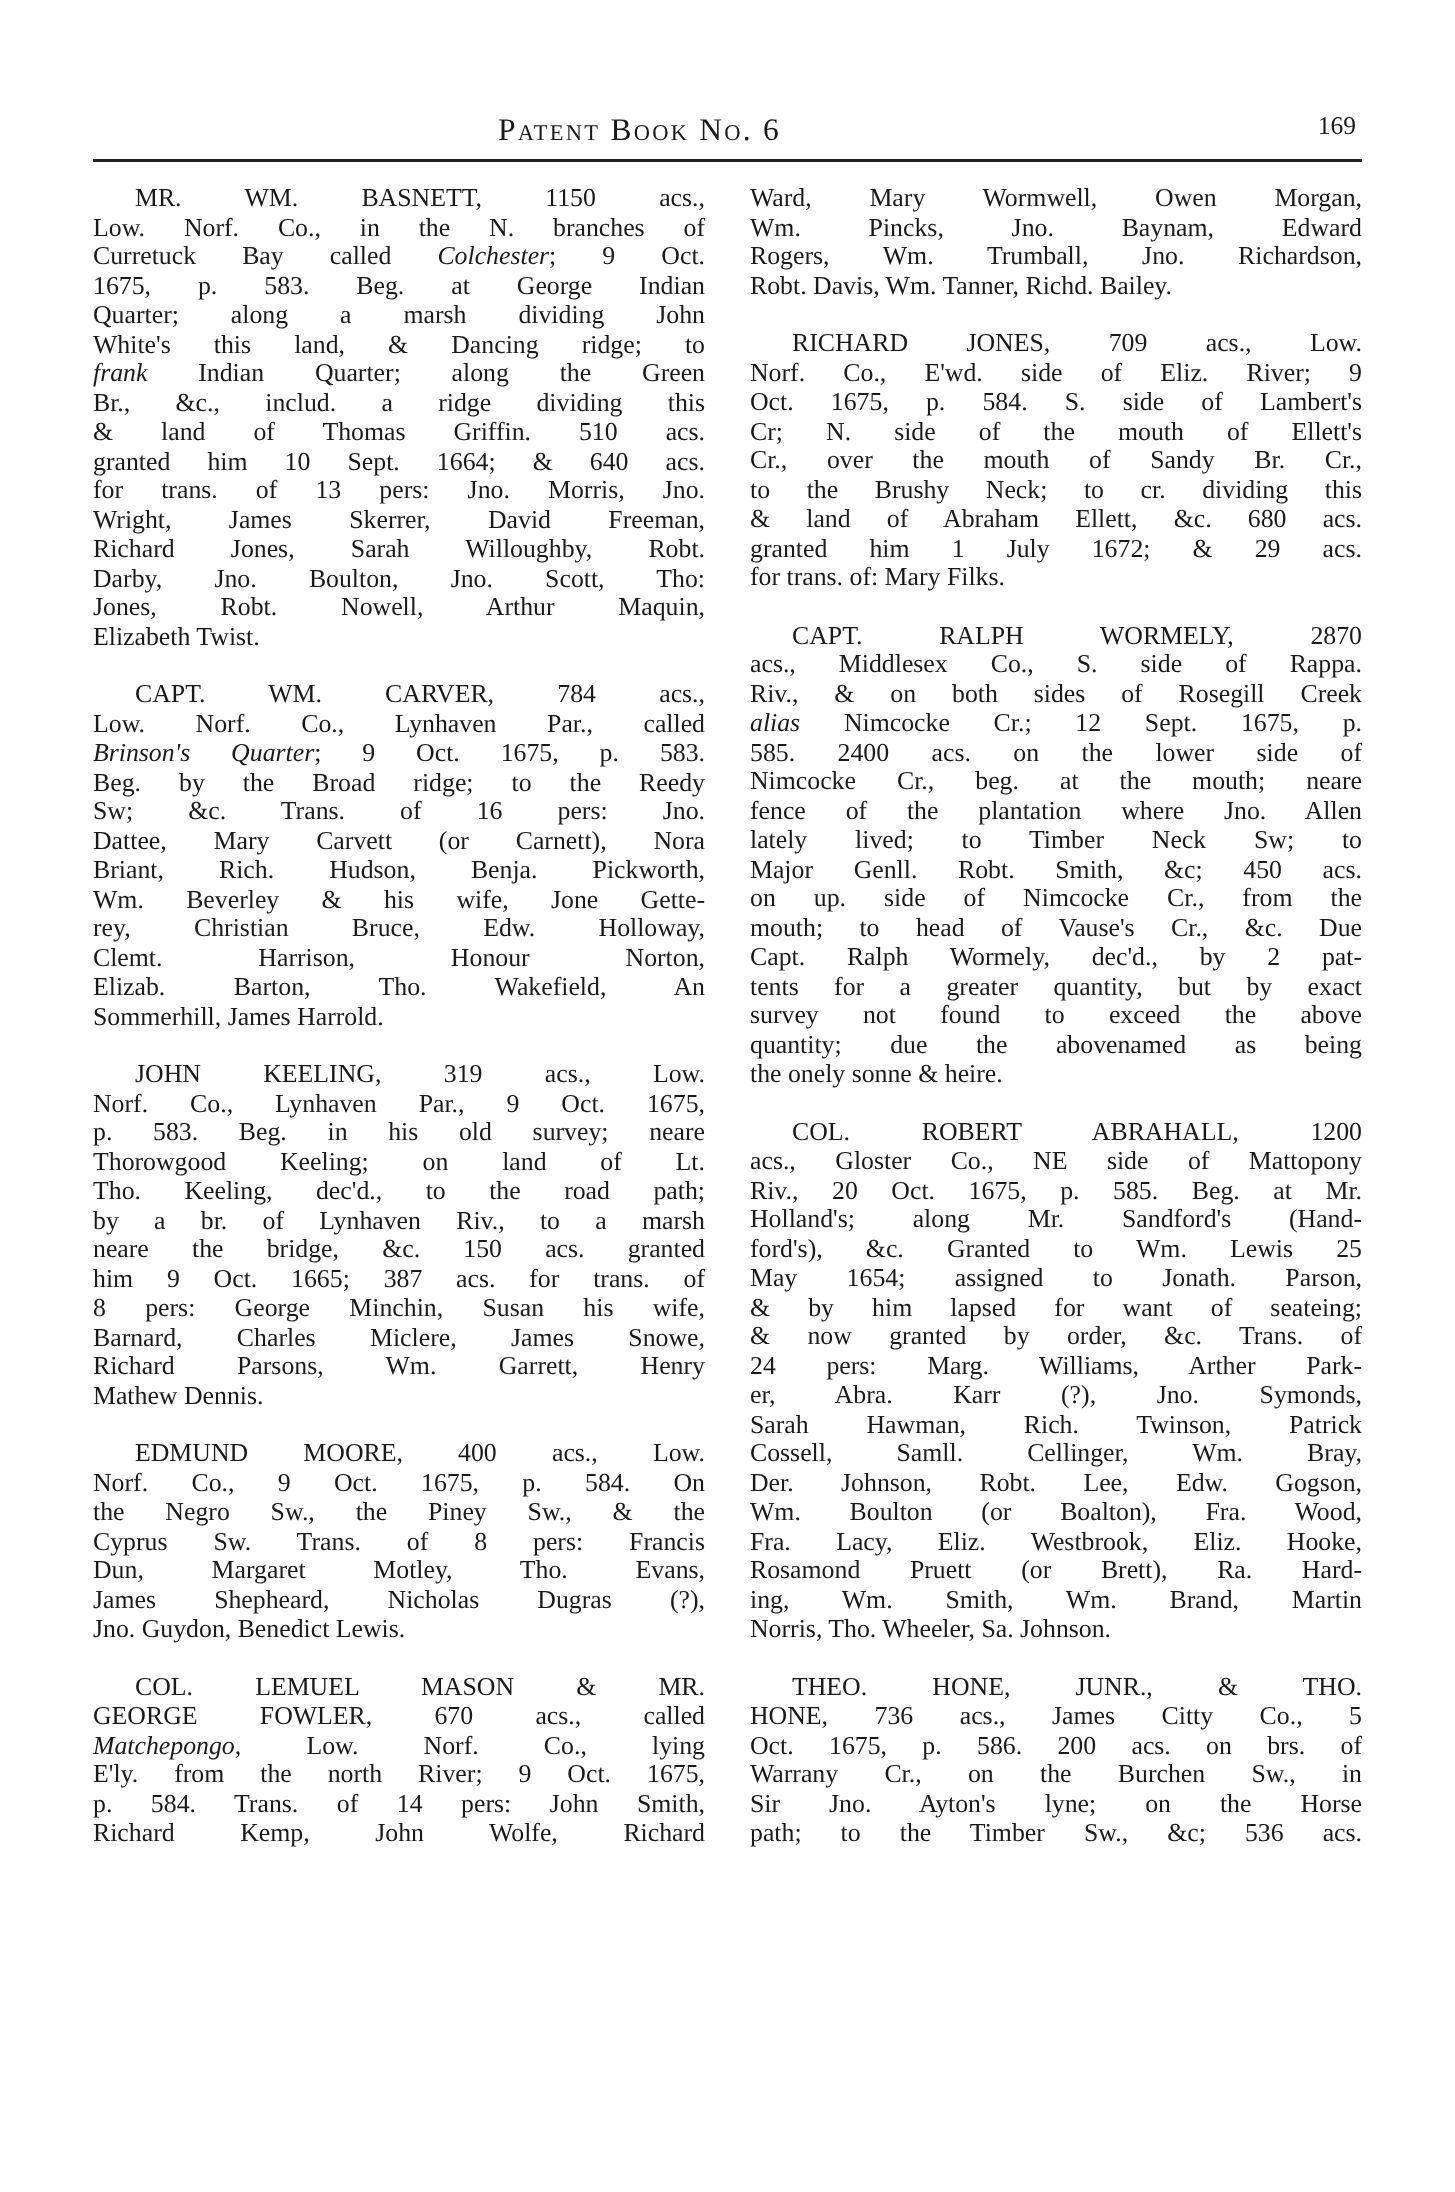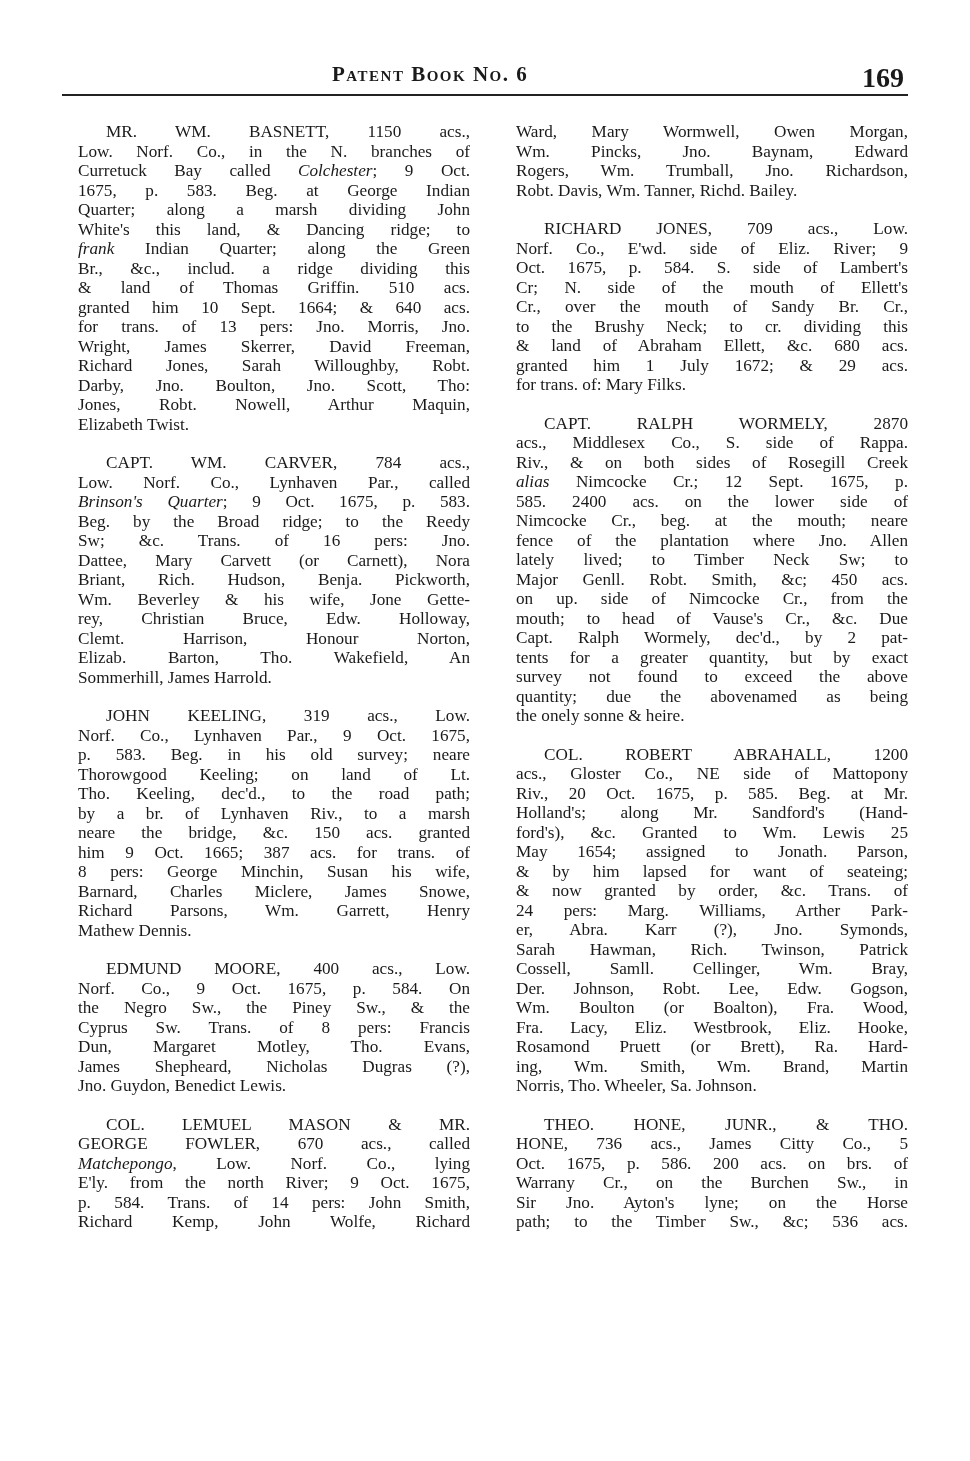--- a/index.html
+++ b/index.html
@@ -1,26 +1,26 @@
 <!DOCTYPE html>
 <html><head>
 <meta charset="utf-8">
 <style>
   html, body { margin: 0; padding: 0; background: #ffffff; }
   body { width: 970px; height: 1461px; position: relative; overflow: hidden;
          font-family: "Liberation Serif", "DejaVu Serif", serif; color: #1a1a1a; }
-  .header { position: absolute; left: 62px; top: 58px; width: 846px; height: 40px; font-weight: bold; }
+  .header { position: absolute; left: 62px; top: 70px; width: 846px; height: 40px; }
   .running-title { position: absolute; left: 270px; top: 4px; font-size: 21px; letter-spacing: 1.5px;
                    font-variant: small-caps; }
-  .page-number { position: absolute; right: 4px; top: 4px; font-size: 28px; text-align: center; }
+  .page-number { position: absolute; right: 4px; top: 4px; font-size: 17px; text-align: center; }
   .rule { position: absolute; left: 0; top: 36px; width: 846px; height: 0; border-top: 2px solid #222; }
   .column { position: absolute; top: 122px; width: 410px; }
   .col-left { left: 60px; }
   .col-right { left: 498px; }
-  .entry { margin: 0 0 19px 18px; }
+  .entry { margin: 0 0 19px 2px; }
   .line { display: block; font-size: 17.2px; line-height: 19.5px; height: 19.5px;
           text-align: justify; text-align-last: justify; white-space: nowrap; overflow: visible; }
   .line.last { text-align-last: left; }
   .line.first { text-indent: 28px; }
   .line i { }
 </style>
 </head>
 <body>
 
 <div class="header">

